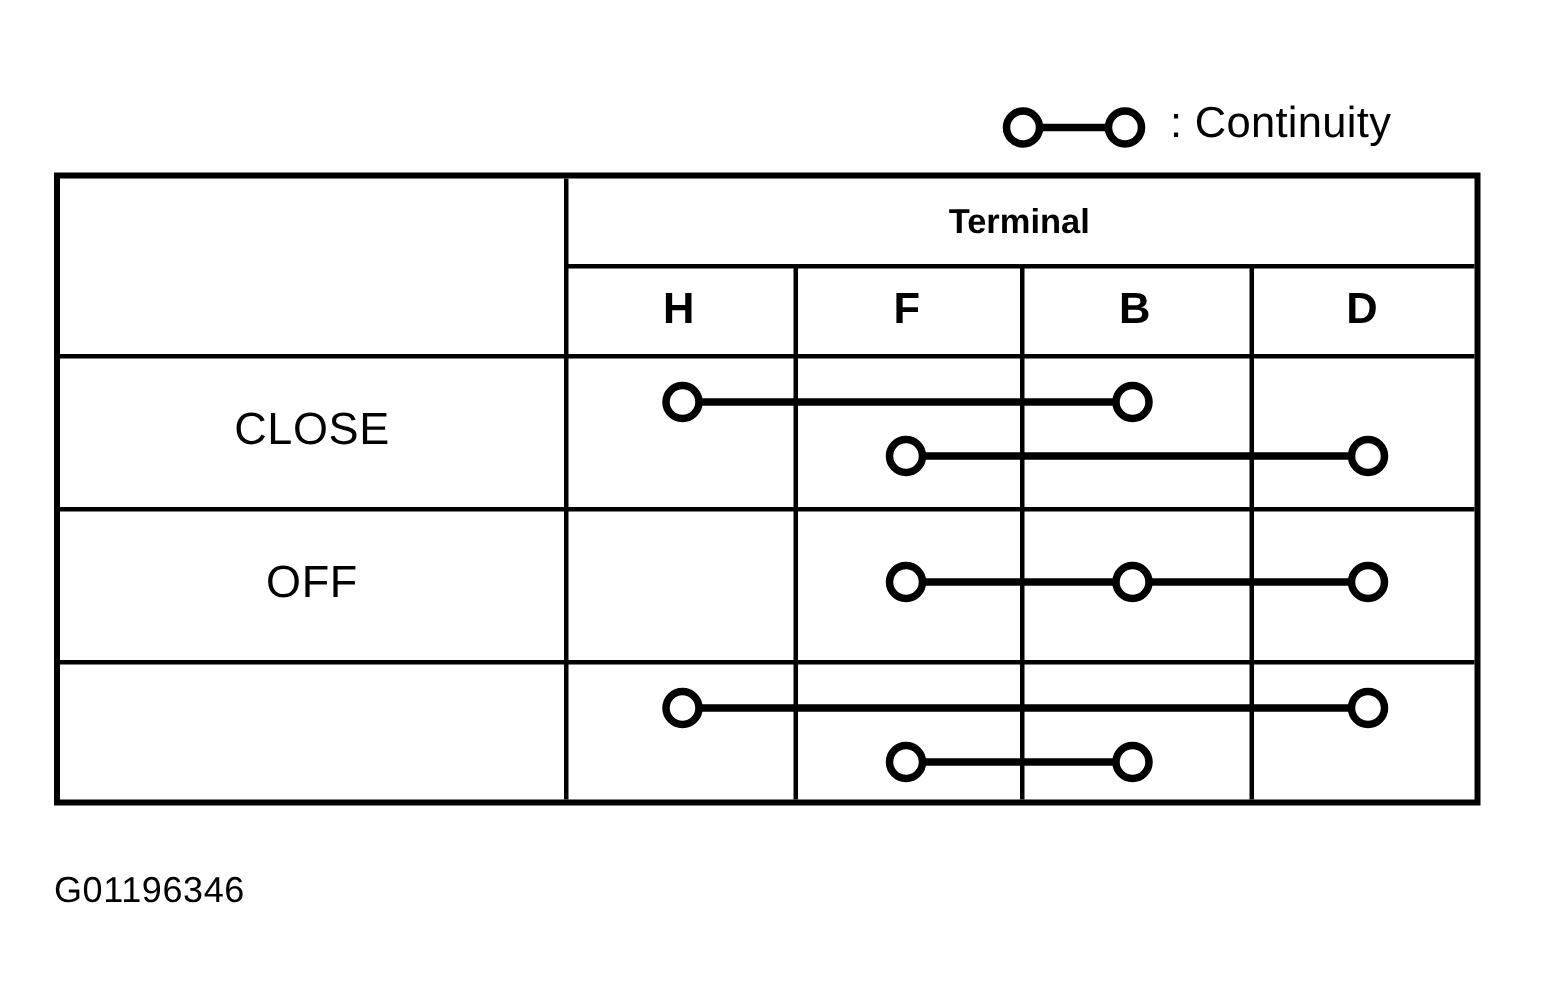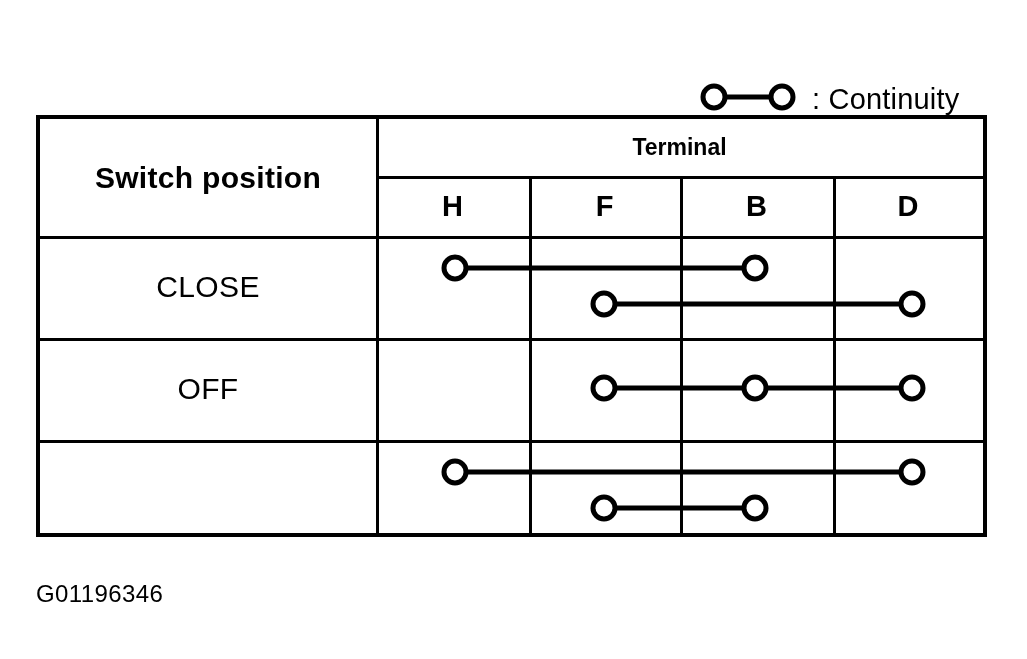--- a/index.html
+++ b/index.html
@@ -12,26 +12,26 @@
     height: 659px;
     position: relative;
     font-family: "Liberation Sans", sans-serif;
     color: #000000;
     overflow: hidden;
   }
 
   
   #legend {
     position: absolute;
-    left: 692px;
+    left: 660px;
     top: 68px;
     width: 330px;
     height: 46px;
     display: flex;
-    align-items: flex-end;
+    align-items: flex-start;
   }
   #legend svg { display: block; }
   #legend-text {
     font-size: 29px;
     line-height: 1;
     white-space: nowrap;
     margin-left: 8px;
     letter-spacing: 0.2px;
   }
 
@@ -167,21 +167,20 @@
   <div class="vline" id="v-main"></div>
   <div class="vline" id="v-hf"></div>
   <div class="vline" id="v-fb"></div>
   <div class="vline" id="v-bd"></div>
 
   <div class="hline" id="h-terminal"></div>
   <div class="hline" id="h-r1"></div>
   <div class="hline" id="h-r2"></div>
   <div class="hline" id="h-r3"></div>
 
-  <div class="hdr-switch">Switch position</div>
   <div class="hdr-terminal">Terminal</div>
 
   <div class="hdr-term-col" id="hdr-H">H</div>
   <div class="hdr-term-col" id="hdr-F">F</div>
   <div class="hdr-term-col" id="hdr-B">B</div>
   <div class="hdr-term-col" id="hdr-D">D</div>
 
   <div class="row-label" id="rowlab-0">CLOSE</div>
   <div class="row-label" id="rowlab-1">OFF</div>
 

